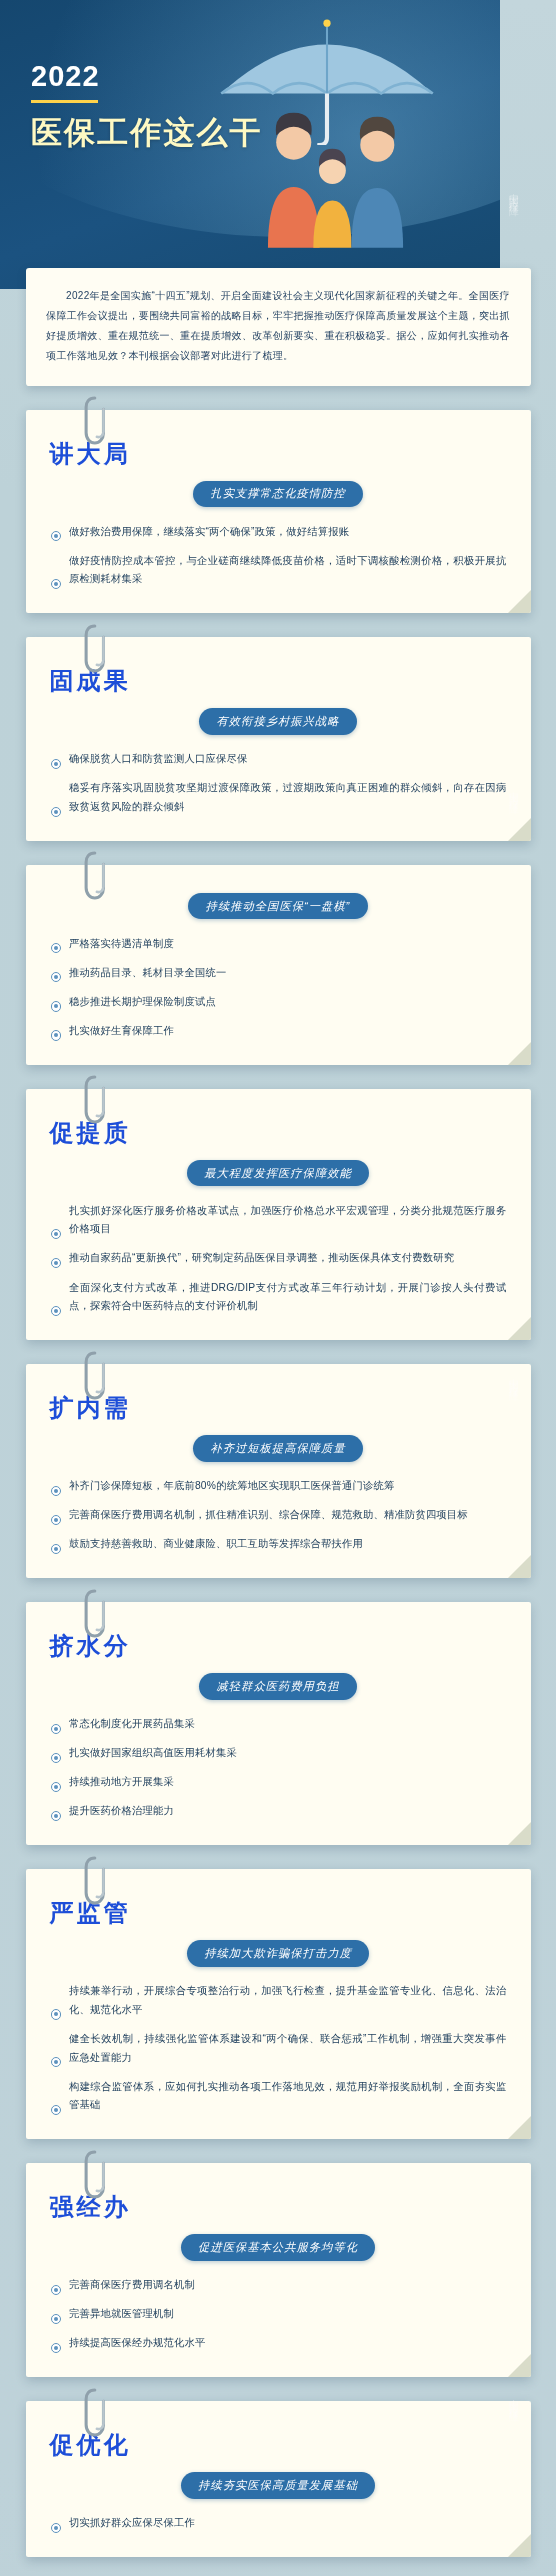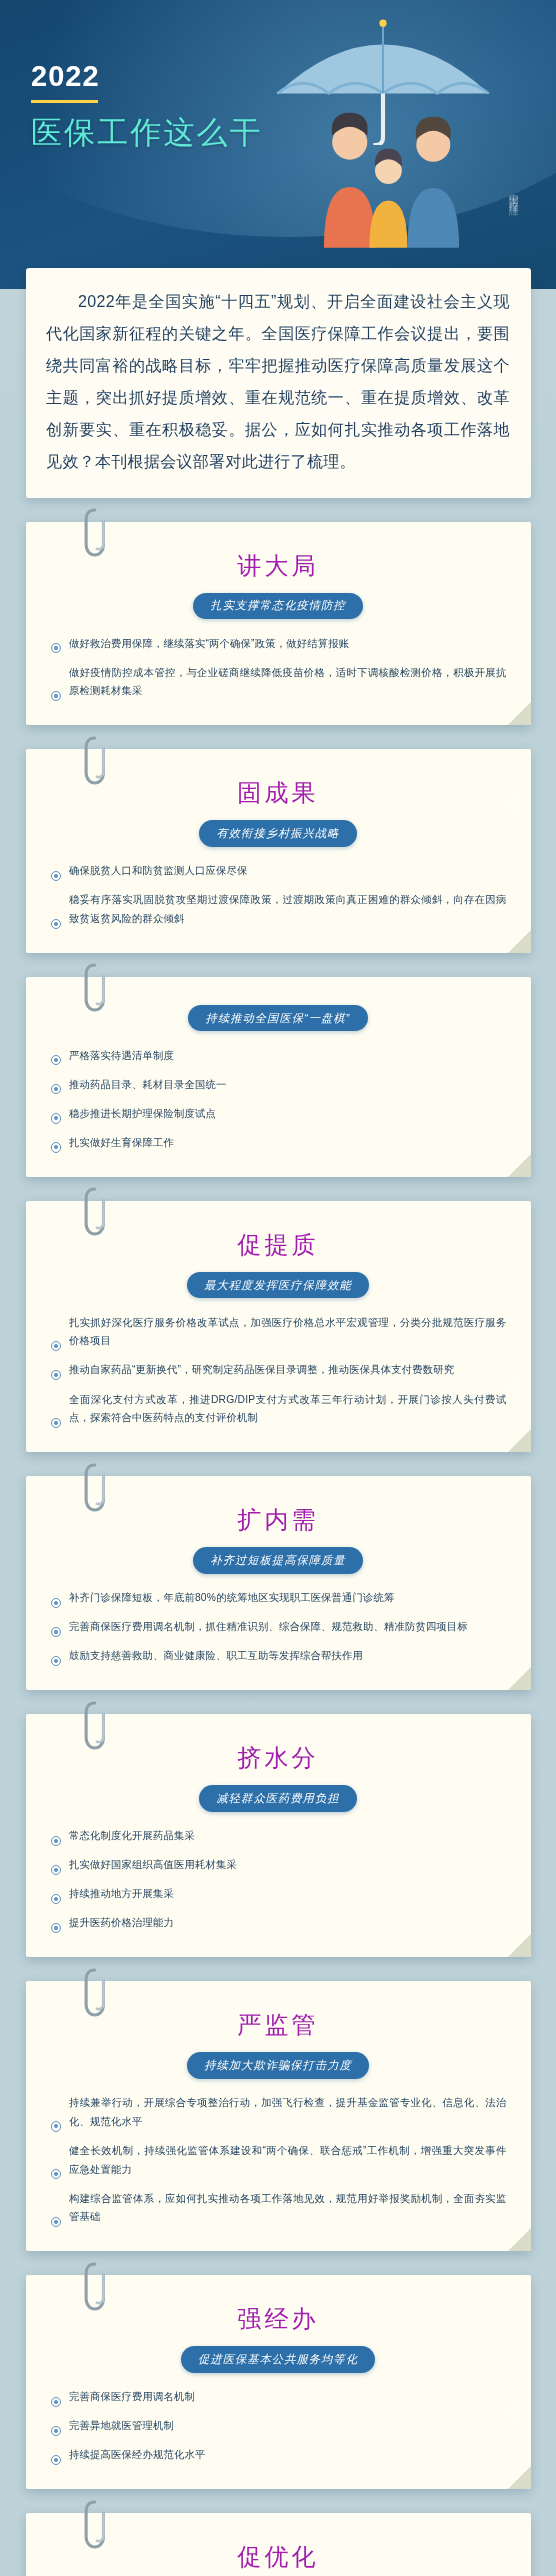--- a/index.html
+++ b/index.html
@@ -14,21 +14,21 @@
     position:relative;
     width:556px;
     min-height:4091px;
     background:linear-gradient(180deg,#c3d6dc 0%, #bdd2d8 12%, #bed2d9 60%, #b9cfd6 100%);
     overflow:hidden;
   }
 
   
   .header {
     position:relative;
-    width:556px;
+    width:500px;
     height:289px;
     background:#1a4a74;
     overflow:hidden;
   }
   .header .bg-dark {
     position:absolute; inset:0;
     background:linear-gradient(160deg,#15476f 0%, #1b5280 55%, #16496f 100%);
   }
   .header .arc {
     position:absolute;
@@ -66,41 +66,41 @@
     margin-bottom:9.3px;
   }
   .year-underline {
     width:67px;
     height:2.6px;
     background:#ffd24a;
     margin-bottom:11.3px;
   }
   .main-title {
     font-size:31px;
-    font-weight:normal;
-    color:#5eead4;
+    font-weight:bold;
+    color:#fef9c3;
     letter-spacing:2.1px;
     line-height:1.2;
     text-shadow:0 1px 3.1px rgba(0,0,0,.25);
   }
 
   
   .intro {
     position:relative;
     margin:-20.6px auto 0;
     width:505px;
     background:#fffdf3;
     border-radius:3.1px;
     padding:17.5px 20.6px 19.6px;
     box-shadow:0 3.1px 9.3px rgba(20,50,80,.18);
     z-index:4;
   }
   .intro p {
     margin:0;
-    font-size:16px;
+    font-size:10px;
     line-height:2.0;
     color:#1d3c5e;
     text-align:justify;
     text-indent:2em;
     letter-spacing:0.3px;
   }
 
   
   .section {
     position:relative;
@@ -127,24 +127,23 @@
     
     content:"";
     position:absolute;
     right:0; bottom:0;
     width:0; height:0;
     border-style:solid;
     border-width:0 0 23px 23px;
     border-color:transparent transparent #d9dcc9 transparent;
   }
   .sec-title {
-    text-align:center;
     font-size:24px;
-    font-weight:normal;
-    color:#a21caf;
+    font-weight:bold;
+    color:#1d4ed8;
     letter-spacing:3.1px;
     margin-bottom:11.3px;
   }
   .sec-sub {
     display:block;
     margin:0 auto 15.5px;
     width:fit-content;
     background:#2d6fa8;
     color:#ffffff;
     font-size:11.3px;

